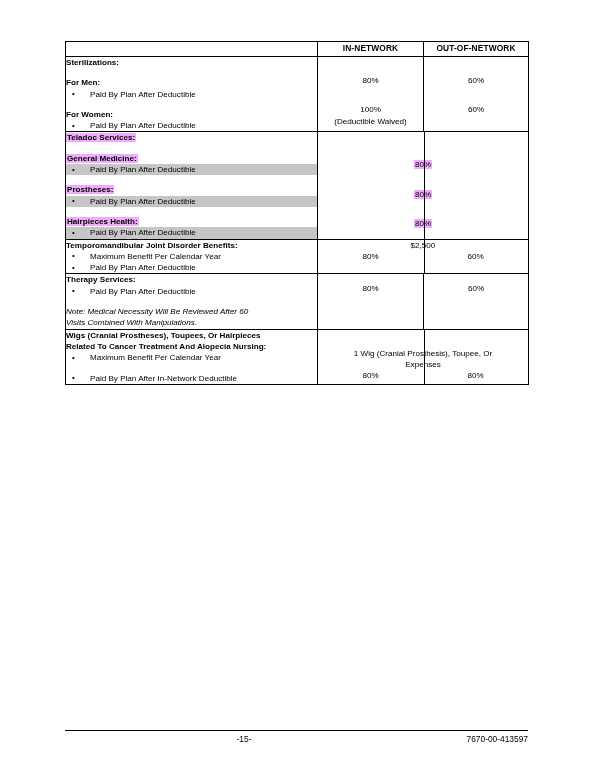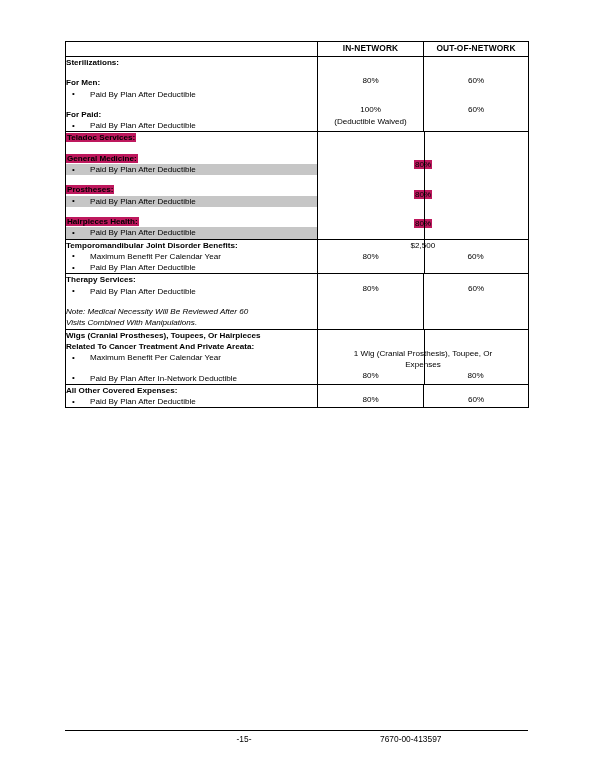--- a/index.html
+++ b/index.html
@@ -98,21 +98,21 @@
     padding: 1px 2px 2px 2px;
     line-height: 11.3px;
   }
   .vline { line-height: 11.3px; }
   .vspacer { height: 9px; line-height: 9px; font-size: 1px; }
 
   
   .hl {
     background: #c6c6c6;
   }
-  .hl-in { background: #be185d; padding: 0 1px; }
+  .hl-in { background: #f0abfc; padding: 0 1px; }
 
   
   .span-rule {
     position: relative;
   }
   .span-rule::after {
     content: "";
     position: absolute;
     left: 106px;
     top: 0;
@@ -136,20 +136,21 @@
     top: 734px;
     width: 488px;
     text-align: center;
     font-size: 8.4px;
   }
   .footer-id {
     position: absolute;
     left: 380px;
     top: 734px;
     width: 148px;
+    text-align: right;
     font-size: 8.4px;
   }
 </style>
 </head>
 <body>
 
 <div class="page">
 
   <table class="benefit-table">
     <colgroup>
@@ -168,21 +169,21 @@
 
       <tr>
         <td class="lcell">
           <div class="heading">Sterilizations:</div>
           <div class="spacer">&nbsp;</div>
           <div class="heading">For Men:</div>
           <ul class="bl">
             <li>Paid By Plan After Deductible</li>
           </ul>
           <div class="spacer">&nbsp;</div>
-          <div class="heading">For Paid:</div>
+          <div class="heading">For Women:</div>
           <ul class="bl">
             <li>Paid By Plan After Deductible</li>
           </ul>
         </td>
         <td class="vcell">
           <div class="vspacer">&nbsp;</div>
           <div class="vspacer">&nbsp;</div>
           <div class="vline">80%</div>
           <div class="vspacer">&nbsp;</div>
           <div class="vspacer">&nbsp;</div>
@@ -265,57 +266,41 @@
         </td>
         <td class="vcell">
           <div class="vspacer">&nbsp;</div>
           <div class="vline">60%</div>
         </td>
       </tr>
 
       <tr>
         <td class="lcell">
           <div class="heading wrap">Wigs (Cranial Prostheses), Toupees, Or Hairpieces</div>
-          <div class="heading wrap">Related To Cancer Treatment And Private Areata:</div>
+          <div class="heading wrap">Related To Cancer Treatment And Alopecia Nursing:</div>
           <ul class="bl">
             <li>Maximum Benefit Per Calendar Year</li>
           </ul>
           <div class="spacer">&nbsp;</div>
           <ul class="bl">
             <li>Paid By Plan After In-Network Deductible</li>
           </ul>
         </td>
         <td class="vcell span-rule" colspan="2">
           <div class="vspacer">&nbsp;</div>
           <div class="vspacer">&nbsp;</div>
           <div class="vline">1 Wig (Cranial Prosthesis), Toupee, Or</div>
           <div class="vline">Expenses</div>
           <div style="display:flex;">
             <div style="width:50%;" class="vline">80%</div>
             <div style="width:50%;" class="vline">80%</div>
           </div>
         </td>
       </tr>
 
-      <tr>
-        <td class="lcell">
-          <div class="heading">All Other Covered Expenses:</div>
-          <ul class="bl">
-            <li>Paid By Plan After Deductible</li>
-          </ul>
-        </td>
-        <td class="vcell">
-          <div class="vspacer">&nbsp;</div>
-          <div class="vline">80%</div>
-        </td>
-        <td class="vcell">
-          <div class="vspacer">&nbsp;</div>
-          <div class="vline">60%</div>
-        </td>
-      </tr>
 
     </tbody>
   </table>
 
   <div class="footer-rule"></div>
   <div class="footer-page">-15-</div>
   <div class="footer-id">7670-00-413597</div>
 
 </div>
 

